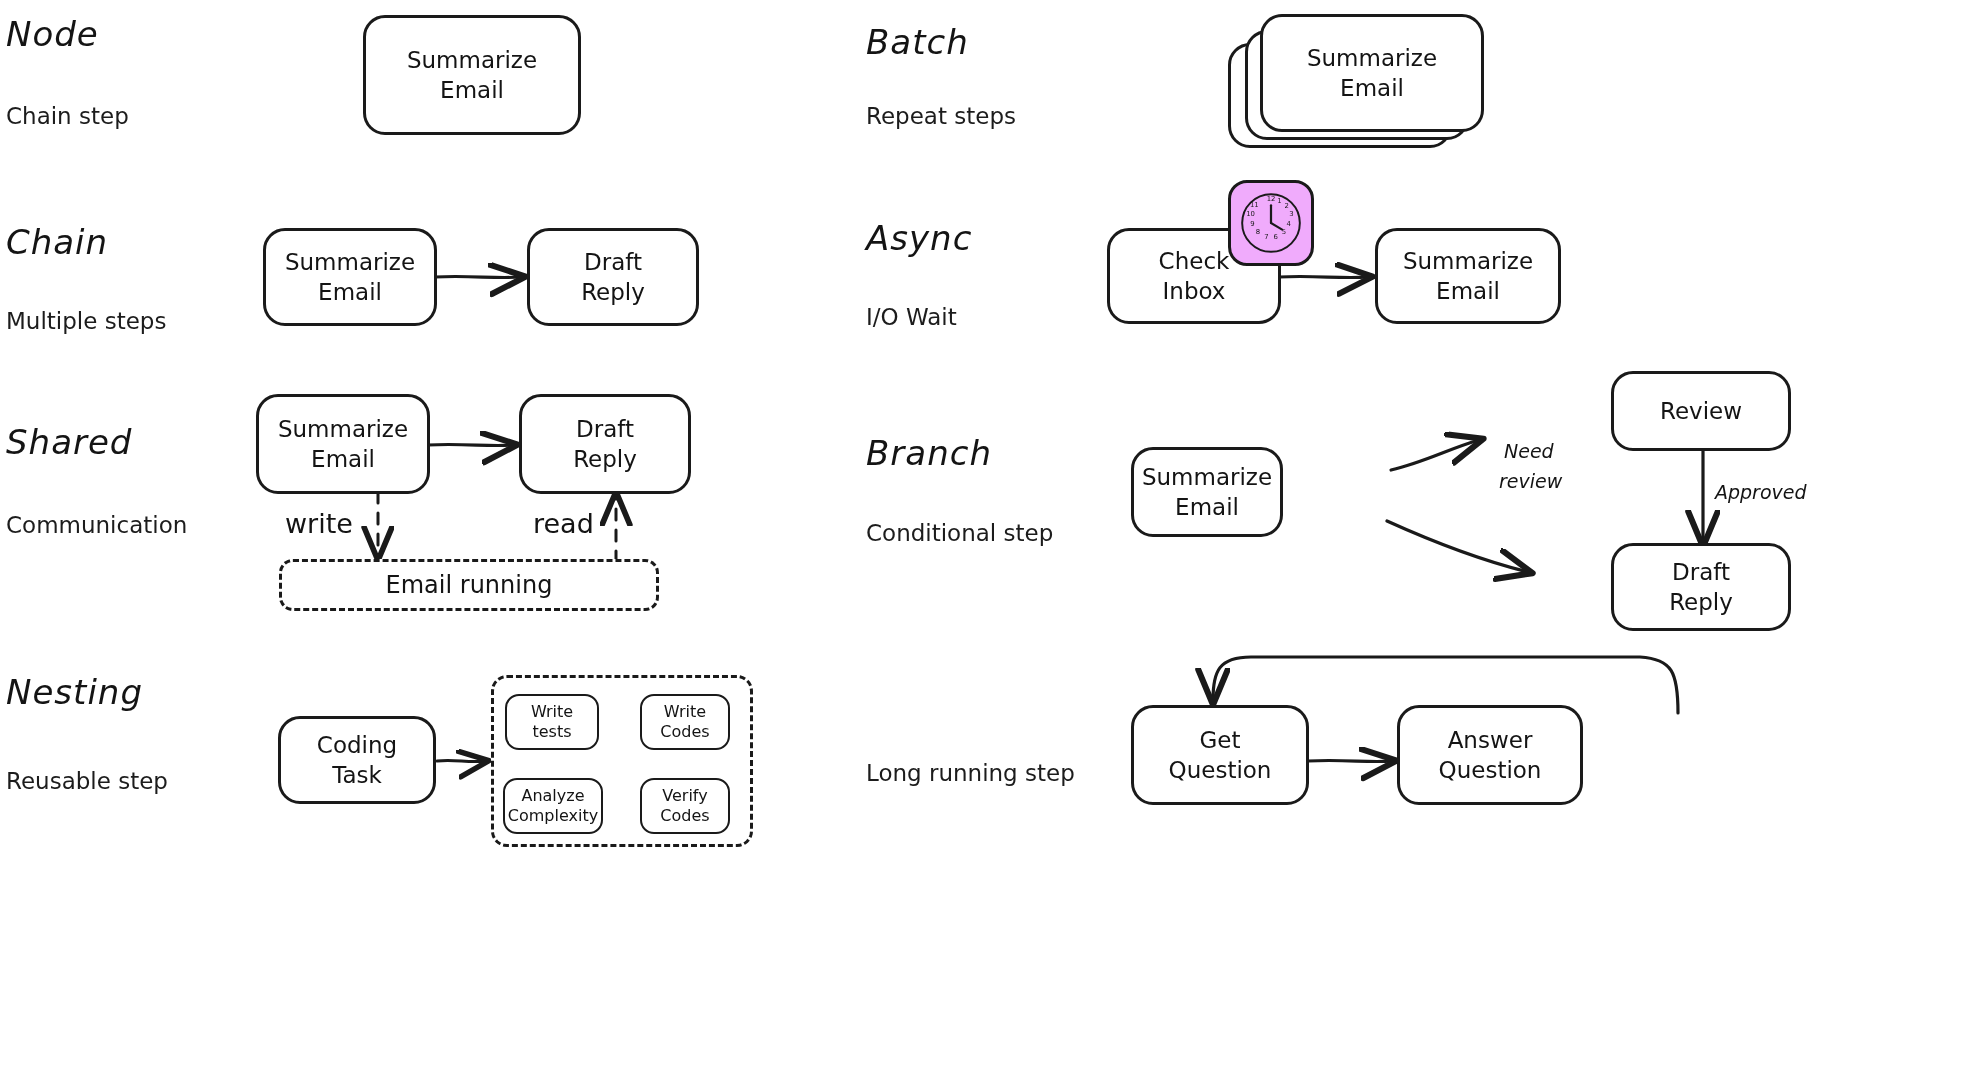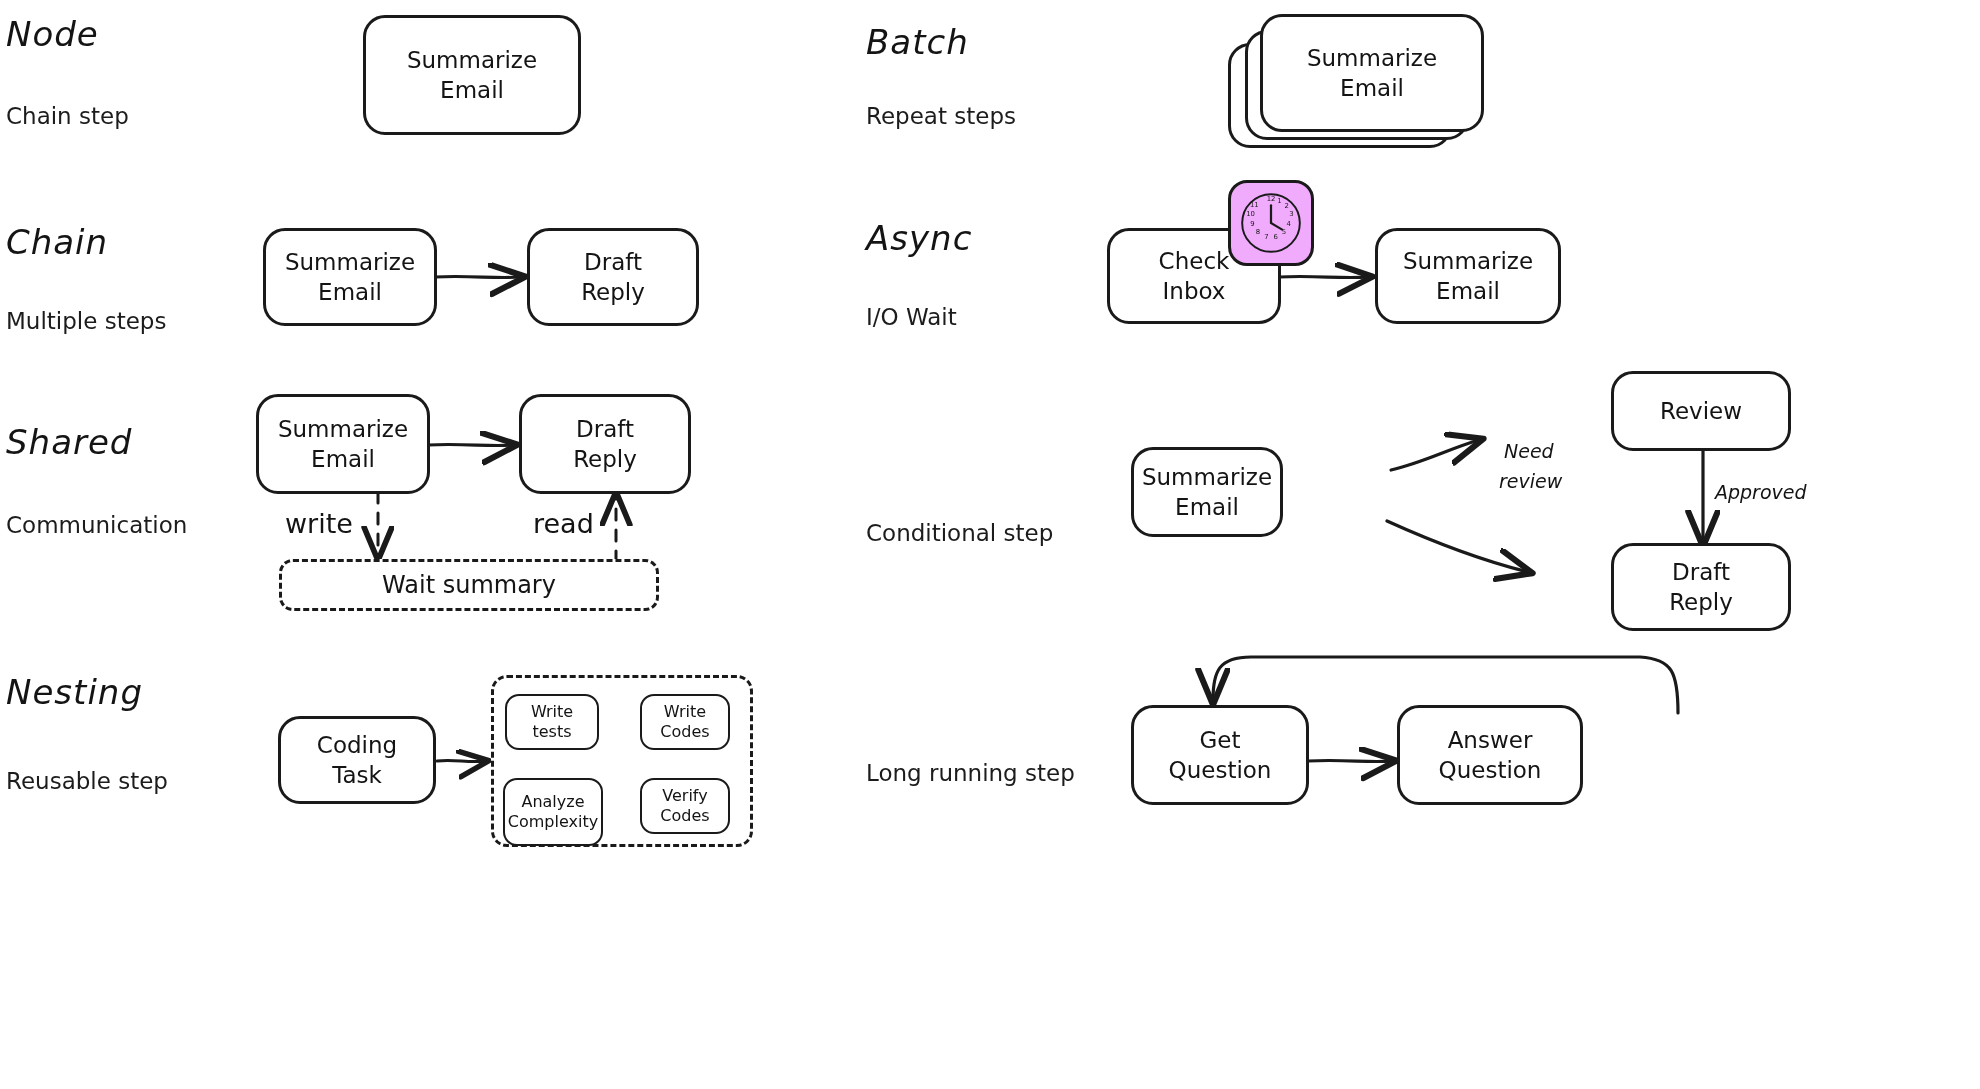--- a/index.html
+++ b/index.html
@@ -233,22 +233,23 @@
   <div class="pattern-sub" style="left:6px; top:512px;">Communication</div>
 
   <div class="node-box" style="left:256px; top:394px; width:174px; height:100px;">Summarize
 Email</div>
   <div class="node-box" style="left:519px; top:394px; width:172px; height:100px;">Draft
 Reply</div>
 
   <div class="edge-label" style="left:285px; top:508px; font-size:27px;">write</div>
   <div class="edge-label" style="left:533px; top:508px; font-size:27px;">read</div>
 
-  <div class="dashed-box" style="left:279px; top:559px; width:380px; height:52px;">Wait summary</div>
-
+  <div class="dashed-box" style="left:279px; top:559px; width:380px; height:52px;">Email running</div>
+
+  <div class="pattern-title" style="left:866px; top:433px;">Branch</div>
   <div class="pattern-sub" style="left:866px; top:520px;">Conditional step</div>
 
   <div class="node-box" style="left:1131px; top:447px; width:152px; height:90px;">Summarize
 Email</div>
   <div class="node-box" style="left:1611px; top:371px; width:180px; height:80px;">Review</div>
   <div class="node-box" style="left:1611px; top:543px; width:180px; height:88px;">Draft
 Reply</div>
 
   <div class="edge-label small" style="left:1504px; top:440px;">Need</div>
   <div class="edge-label small" style="left:1499px; top:470px;">review</div>
@@ -261,21 +262,21 @@
 Task</div>
 
   <div class="dashed-group" style="left:491px; top:675px; width:262px; height:172px;"></div>
 
   <div class="node-box small" style="left:505px; top:694px; width:94px; height:56px;">Write
 tests</div>
   <div class="node-box small" style="left:640px; top:694px; width:90px; height:56px;">Write
 Codes</div>
   <div class="node-box small" style="left:640px; top:778px; width:90px; height:56px;">Verify
 Codes</div>
-  <div class="node-box small" style="left:503px; top:778px; width:100px; height:68px;">Analyze
+  <div class="node-box small" style="left:503px; top:778px; width:100px; height:56px;">Analyze
 Complexity</div>
 
   <div class="pattern-sub" style="left:866px; top:760px;">Long running step</div>
 
   <div class="node-box" style="left:1131px; top:705px; width:178px; height:100px;">Get
 Question</div>
   <div class="node-box" style="left:1397px; top:705px; width:186px; height:100px;">Answer
 Question</div>
 
 </div>

